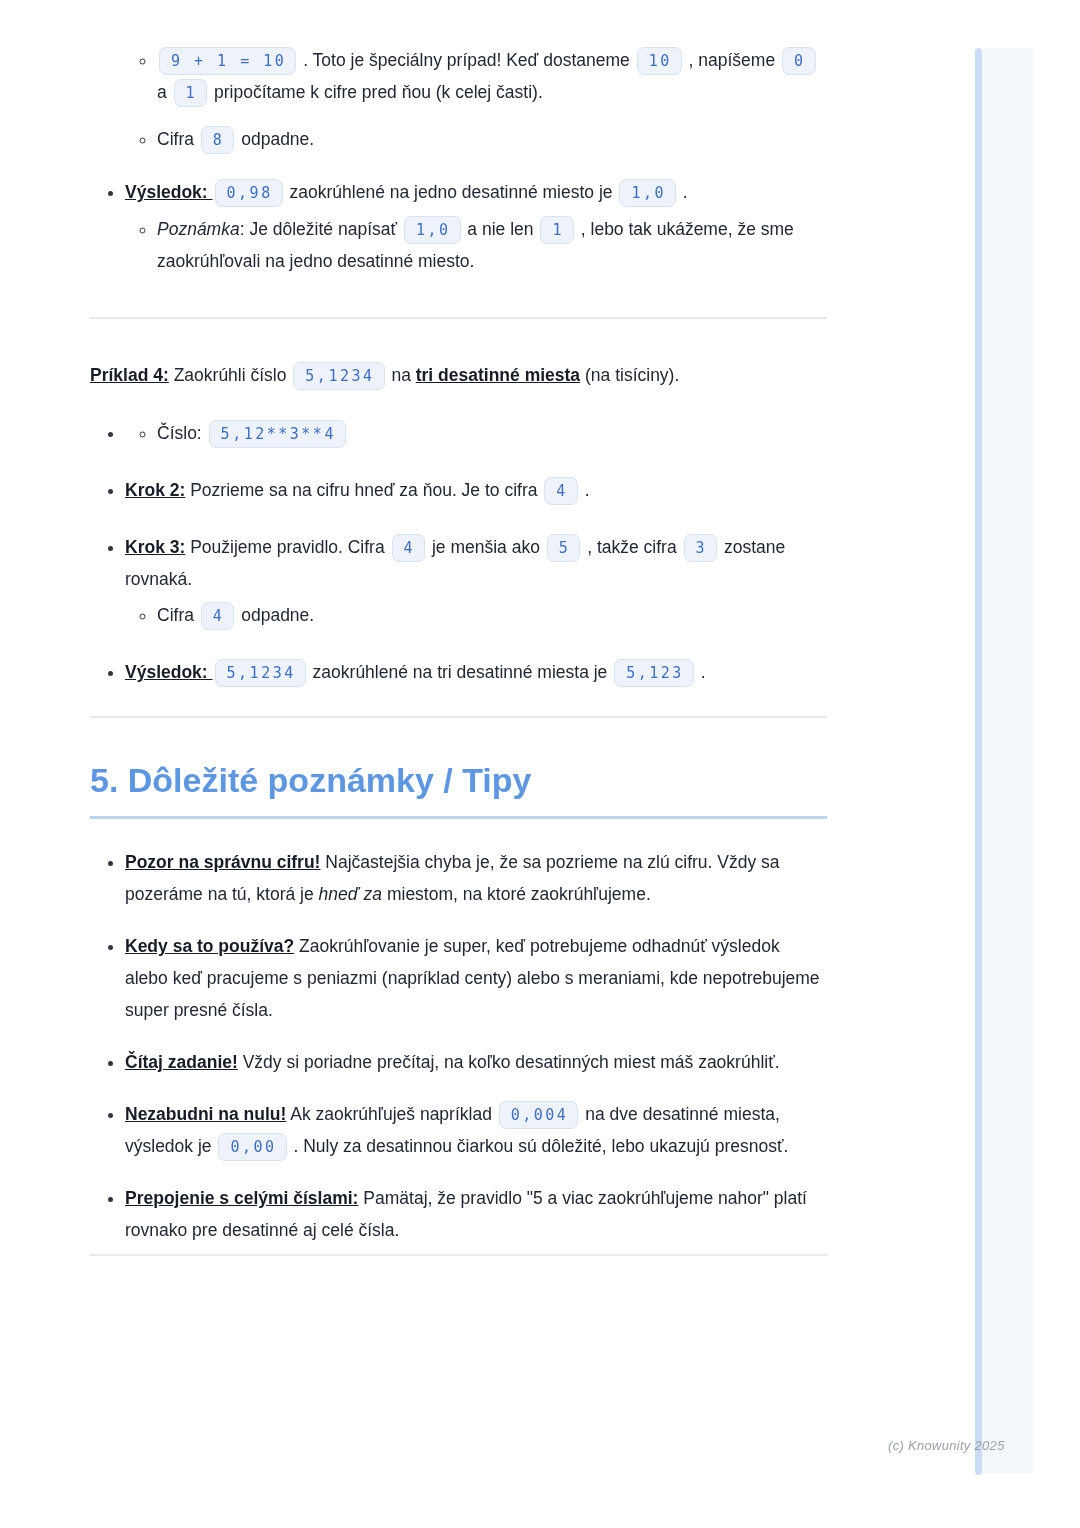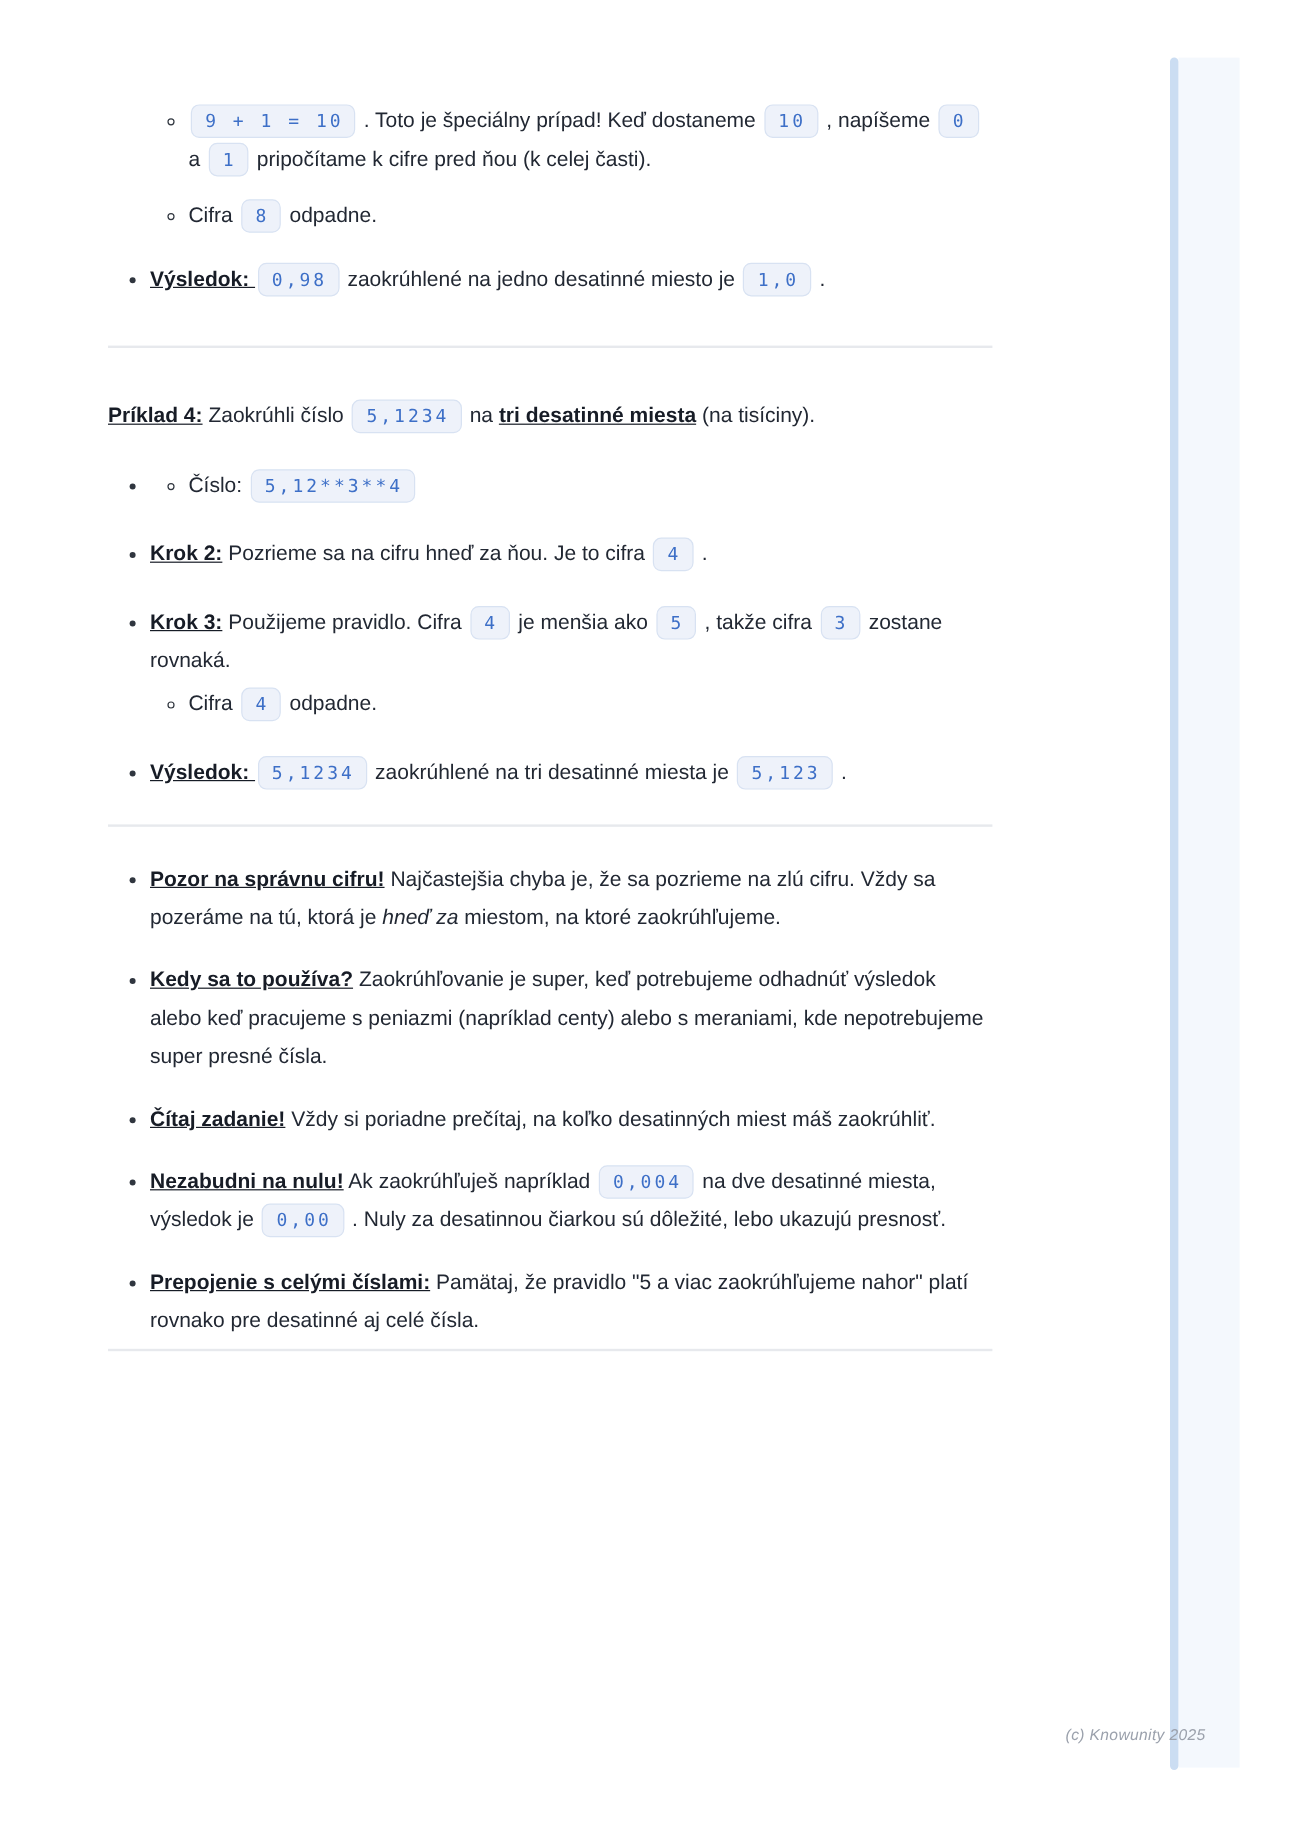--- a/index.html
+++ b/index.html
@@ -15,21 +15,21 @@
     --scroll-thumb:#cbddf2;
   }
   html,body{margin:0;padding:0;}
   body{
     width:1080px;height:1528px;position:relative;background:#ffffff;
     font-family:"Liberation Sans", sans-serif;color:var(--body-text);
     overflow:hidden;
   }
   .content{
     position:absolute;left:90px;top:0;width:737px;
-    font-size:17.5px;line-height:32px;padding-top:44px;margin-top:40px;
+    font-size:17.5px;line-height:32px;padding-top:44px;
   }
   ul{margin:0;padding:0;list-style-position:outside;}
   ul.l1{list-style-type:disc;padding-left:35px;}
   ul.l2{list-style-type:circle;padding-left:32px;}
   li::marker{color:#30363f;}
   .top-sub{margin-left:35px;}
   .top-sub > li + li{margin-top:15px;}
   .block-b{margin-top:21px;}
   .block-b ul.l2{margin-top:5px;}
   hr.divider{border:none;border-top:2px solid var(--divider);margin:0;}
@@ -79,20 +79,23 @@
 <div class="content">
 
   <ul class="l2 top-sub">
     <li><span><span class="chip">9 + 1 = 10</span><span class="run"> . Toto je špeciálny prípad! Keď dostaneme </span><span class="chip">10</span><span class="run"> , napíšeme </span><span class="chip">0</span><span class="run"> a </span><span class="chip">1</span><span class="run"> pripočítame k cifre pred ňou (k celej časti).</span></span></li>
     <li><span><span class="run">Cifra </span><span class="chip">8</span><span class="run"> odpadne.</span></span></li>
   </ul>
 
   <ul class="l1 block-b">
     <li>
       <span><span class="run bold">Výsledok: </span><span class="chip">0,98</span><span class="run"> zaokrúhlené na jedno desatinné miesto je </span><span class="chip">1,0</span><span class="run"> .</span></span>
+      <ul class="l2">
+        <li><span><span class="run italic">Poznámka</span><span class="run">: Je dôležité napísať </span><span class="chip">1,0</span><span class="run"> a nie len </span><span class="chip">1</span><span class="run"> , lebo tak ukážeme, že sme zaokrúhľovali na jedno desatinné miesto.</span></span></li>
+      </ul>
     </li>
   </ul>
 
   <hr id="hr1" class="divider">
 
   <p class="example"><span><span class="run bold">Príklad 4:</span><span class="run"> Zaokrúhli číslo </span><span class="chip">5,1234</span><span class="run"> na </span><span class="run bold">tri desatinné miesta</span><span class="run"> (na tisíciny).</span></span></p>
 
   <ul class="l1 kroky">
     <li>
       <ul class="l2">
@@ -108,20 +111,21 @@
         <li><span><span class="run">Cifra </span><span class="chip">4</span><span class="run"> odpadne.</span></span></li>
       </ul>
     </li>
     <li>
       <span><span class="run bold">Výsledok: </span><span class="chip">5,1234</span><span class="run"> zaokrúhlené na tri desatinné miesta je </span><span class="chip">5,123</span><span class="run"> .</span></span>
     </li>
   </ul>
 
   <hr id="hr2" class="divider">
 
+  <h2 class="section-title">5. Dôležité poznámky / Tipy</h2>
 
   <ul class="l1 tips">
     <li><span><span class="run bold">Pozor na správnu cifru!</span><span class="run"> Najčastejšia chyba je, že sa pozrieme na zlú cifru. Vždy sa pozeráme na tú, ktorá je </span><span class="run italic">hneď za</span><span class="run"> miestom, na ktoré zaokrúhľujeme.</span></span></li>
     <li><span><span class="run bold">Kedy sa to používa?</span><span class="run"> Zaokrúhľovanie je super, keď potrebujeme odhadnúť výsledok alebo keď pracujeme s peniazmi (napríklad centy) alebo s meraniami, kde nepotrebujeme super presné čísla.</span></span></li>
     <li><span><span class="run bold">Čítaj zadanie!</span><span class="run"> Vždy si poriadne prečítaj, na koľko desatinných miest máš zaokrúhliť.</span></span></li>
     <li><span><span class="run bold">Nezabudni na nulu!</span><span class="run"> Ak zaokrúhľuješ napríklad </span><span class="chip">0,004</span><span class="run"> na dve desatinné miesta, výsledok je </span><span class="chip">0,00</span><span class="run"> . Nuly za desatinnou čiarkou sú dôležité, lebo ukazujú presnosť.</span></span></li>
     <li><span><span class="run bold">Prepojenie s celými číslami:</span><span class="run"> Pamätaj, že pravidlo "5 a viac zaokrúhľujeme nahor" platí rovnako pre desatinné aj celé čísla.</span></span></li>
   </ul>
 
   <hr id="hr3" class="divider">

